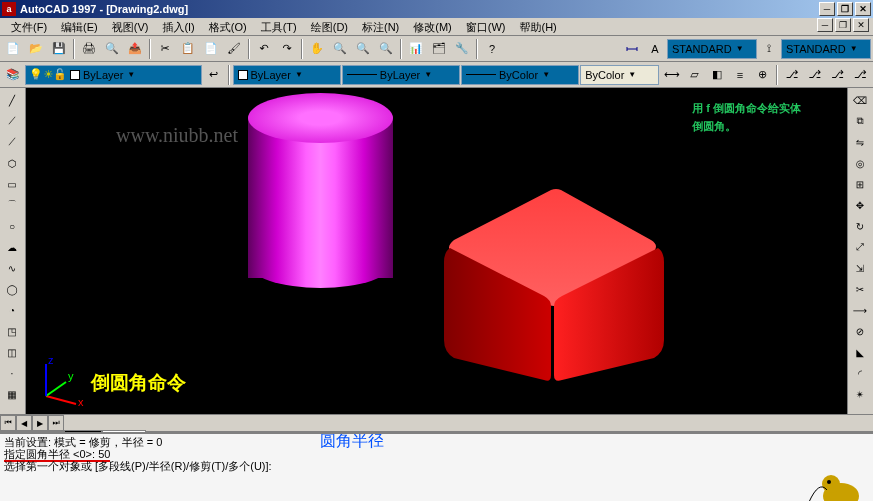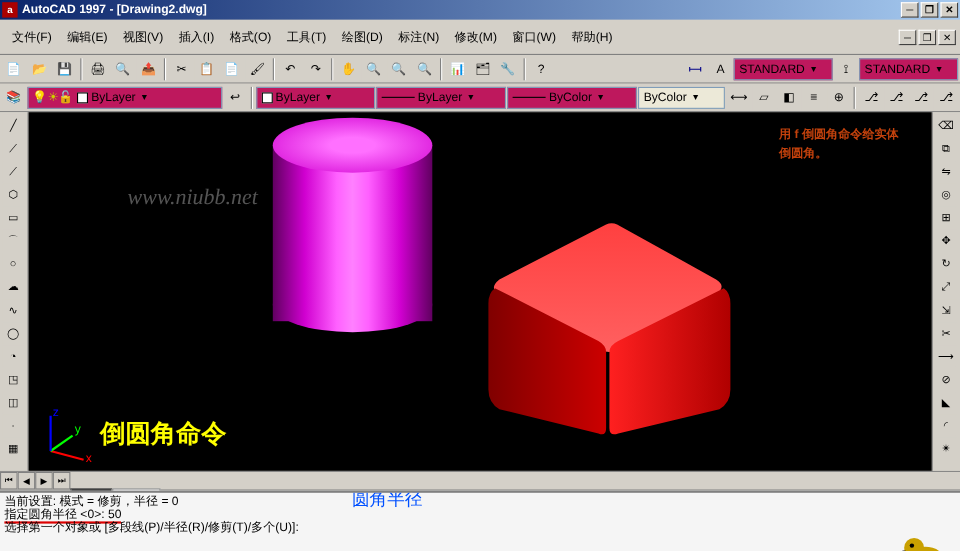--- a/index.html
+++ b/index.html
@@ -6,49 +6,49 @@
 body { background: #d4d0c8; width: 873px; height: 501px; overflow: hidden; position: relative; }
 
 
 .titlebar { background: linear-gradient(to right, #0a246a, #a6caf0); height: 18px; display: flex; align-items: center; padding: 0 2px; color: #fff; font-size: 11px; font-weight: bold; }
 .titlebar .icon { width: 14px; height: 14px; background: #a00; margin-right: 4px; display: inline-flex; align-items: center; justify-content: center; color: #fff; font-size: 9px; }
 .titlebar .spacer { flex: 1; }
 .winbtns { display: flex; gap: 2px; }
 .winbtn { width: 16px; height: 14px; background: #d4d0c8; border: 1px solid #fff; border-right-color: #404040; border-bottom-color: #404040; display: inline-flex; align-items: center; justify-content: center; font-size: 9px; color: #000; font-family: sans-serif; }
 
 
-.menubar { background: #d4d0c8; height: 32px; display: flex; align-items: center; padding: 0 4px; border-bottom: 1px solid #808080; }
+.menubar { background: #d4d0c8; height: 18px; display: flex; padding: 0 4px; border-bottom: 1px solid #808080; }
 .menubar span { padding: 2px 7px; color: #000; cursor: default; }
 
 
 .toolbar-row { background: #d4d0c8; height: 26px; display: flex; align-items: center; padding: 1px 2px; border-bottom: 1px solid #808080; gap: 1px; }
 .tbtn { width: 22px; height: 22px; border: 1px solid #d4d0c8; display: inline-flex; align-items: center; justify-content: center; font-size: 11px; cursor: default; }
 .tsep { width: 2px; height: 20px; border-left: 1px solid #808080; border-right: 1px solid #fff; margin: 0 2px; }
-.tdrop { height: 20px; background: #be185d; border: 1px solid #7f9db9; display: inline-flex; align-items: center; padding: 0 4px; font-size: 11px; }
+.tdrop { height: 20px; background: #0369a1; border: 1px solid #7f9db9; display: inline-flex; align-items: center; padding: 0 4px; font-size: 11px; }
 .tdrop .arrow { margin-left: 4px; font-size: 8px; color: #000; }
 
 
 .workspace { display: flex; height: 326px; }
 .sidetool-left { width: 26px; background: #d4d0c8; border-right: 1px solid #808080; display: flex; flex-direction: column; gap: 1px; padding: 2px; }
 .sidetool-right { width: 26px; background: #d4d0c8; border-left: 1px solid #808080; display: flex; flex-direction: column; gap: 1px; padding: 2px; }
 .sbtn { width: 20px; height: 20px; border: 1px solid #d4d0c8; display: inline-flex; align-items: center; justify-content: center; font-size: 10px; }
 .viewport { flex: 1; background: #000; position: relative; overflow: hidden; }
 
 
 .cylinder { position: absolute; left: 222px; top: 5px; width: 145px; height: 195px; }
 .cyl-top { width: 145px; height: 50px; background: radial-gradient(ellipse at 50% 50%, #ff70ff 20%, #d000d0 100%); border-radius: 50%; position: absolute; top: 0; }
 .cyl-body { width: 145px; height: 160px; background: linear-gradient(to right, #600060 0%, #d000d0 20%, #ff60ff 40%, #ff80ff 50%, #ff60ff 60%, #d000d0 80%, #600060 100%); position: absolute; top: 25px; }
 .cyl-bot { width: 145px; height: 50px; background: linear-gradient(to right, #600060 0%, #d000d0 20%, #ff60ff 40%, #ff80ff 50%, #ff60ff 60%, #d000d0 80%, #600060 100%); border-radius: 50%; position: absolute; bottom: 0; }
 
 .cube { position: absolute; left: 410px; top: 92px; width: 230px; height: 210px; }
 
 
-.anno-main { position: absolute; right: 30px; top: 12px; color: #c2410c; font-size: 18px; font-weight: bold; line-height: 1.6; }
-.watermark { position: absolute; left: 90px; top: 66px; color: #6a6a6a; font-size: 20px; font-style: italic; font-family: Georgia, serif; opacity: 0.8; }
-.anno-fillet { position: absolute; left: 65px; bottom: 18px; color: #ffff00; font-size: 23px; font-weight: bold; }
+.anno-main { position: absolute; right: 46px; top: 12px; color: #22c55e; font-size: 18px; font-weight: bold; line-height: 1.6; }
+.watermark { position: absolute; left: 90px; top: 36px; color: #6a6a6a; font-size: 20px; font-family: Georgia, serif; opacity: 0.8; }
+.anno-fillet { position: absolute; left: 65px; bottom: 18px; color: #ffff00; font-size: 19px; font-weight: bold; }
 .ucs { position: absolute; left: 8px; bottom: 8px; width: 50px; height: 50px; }
 
 
 .tabs-row { background: #d4d0c8; height: 18px; display: flex; align-items: center; border-top: 1px solid #808080; border-bottom: 1px solid #808080; }
 .tab-nav { display: flex; }
 .tab-navbtn { width: 16px; height: 16px; border: 1px solid #808080; background: #d4d0c8; display: inline-flex; align-items: center; justify-content: center; font-size: 8px; }
 .tab { padding: 1px 8px; background: #fff; border: 1px solid #808080; font-size: 10px; margin-top: 32px; }
 .tab.active { background: #000; color: #fff; }
 
 

